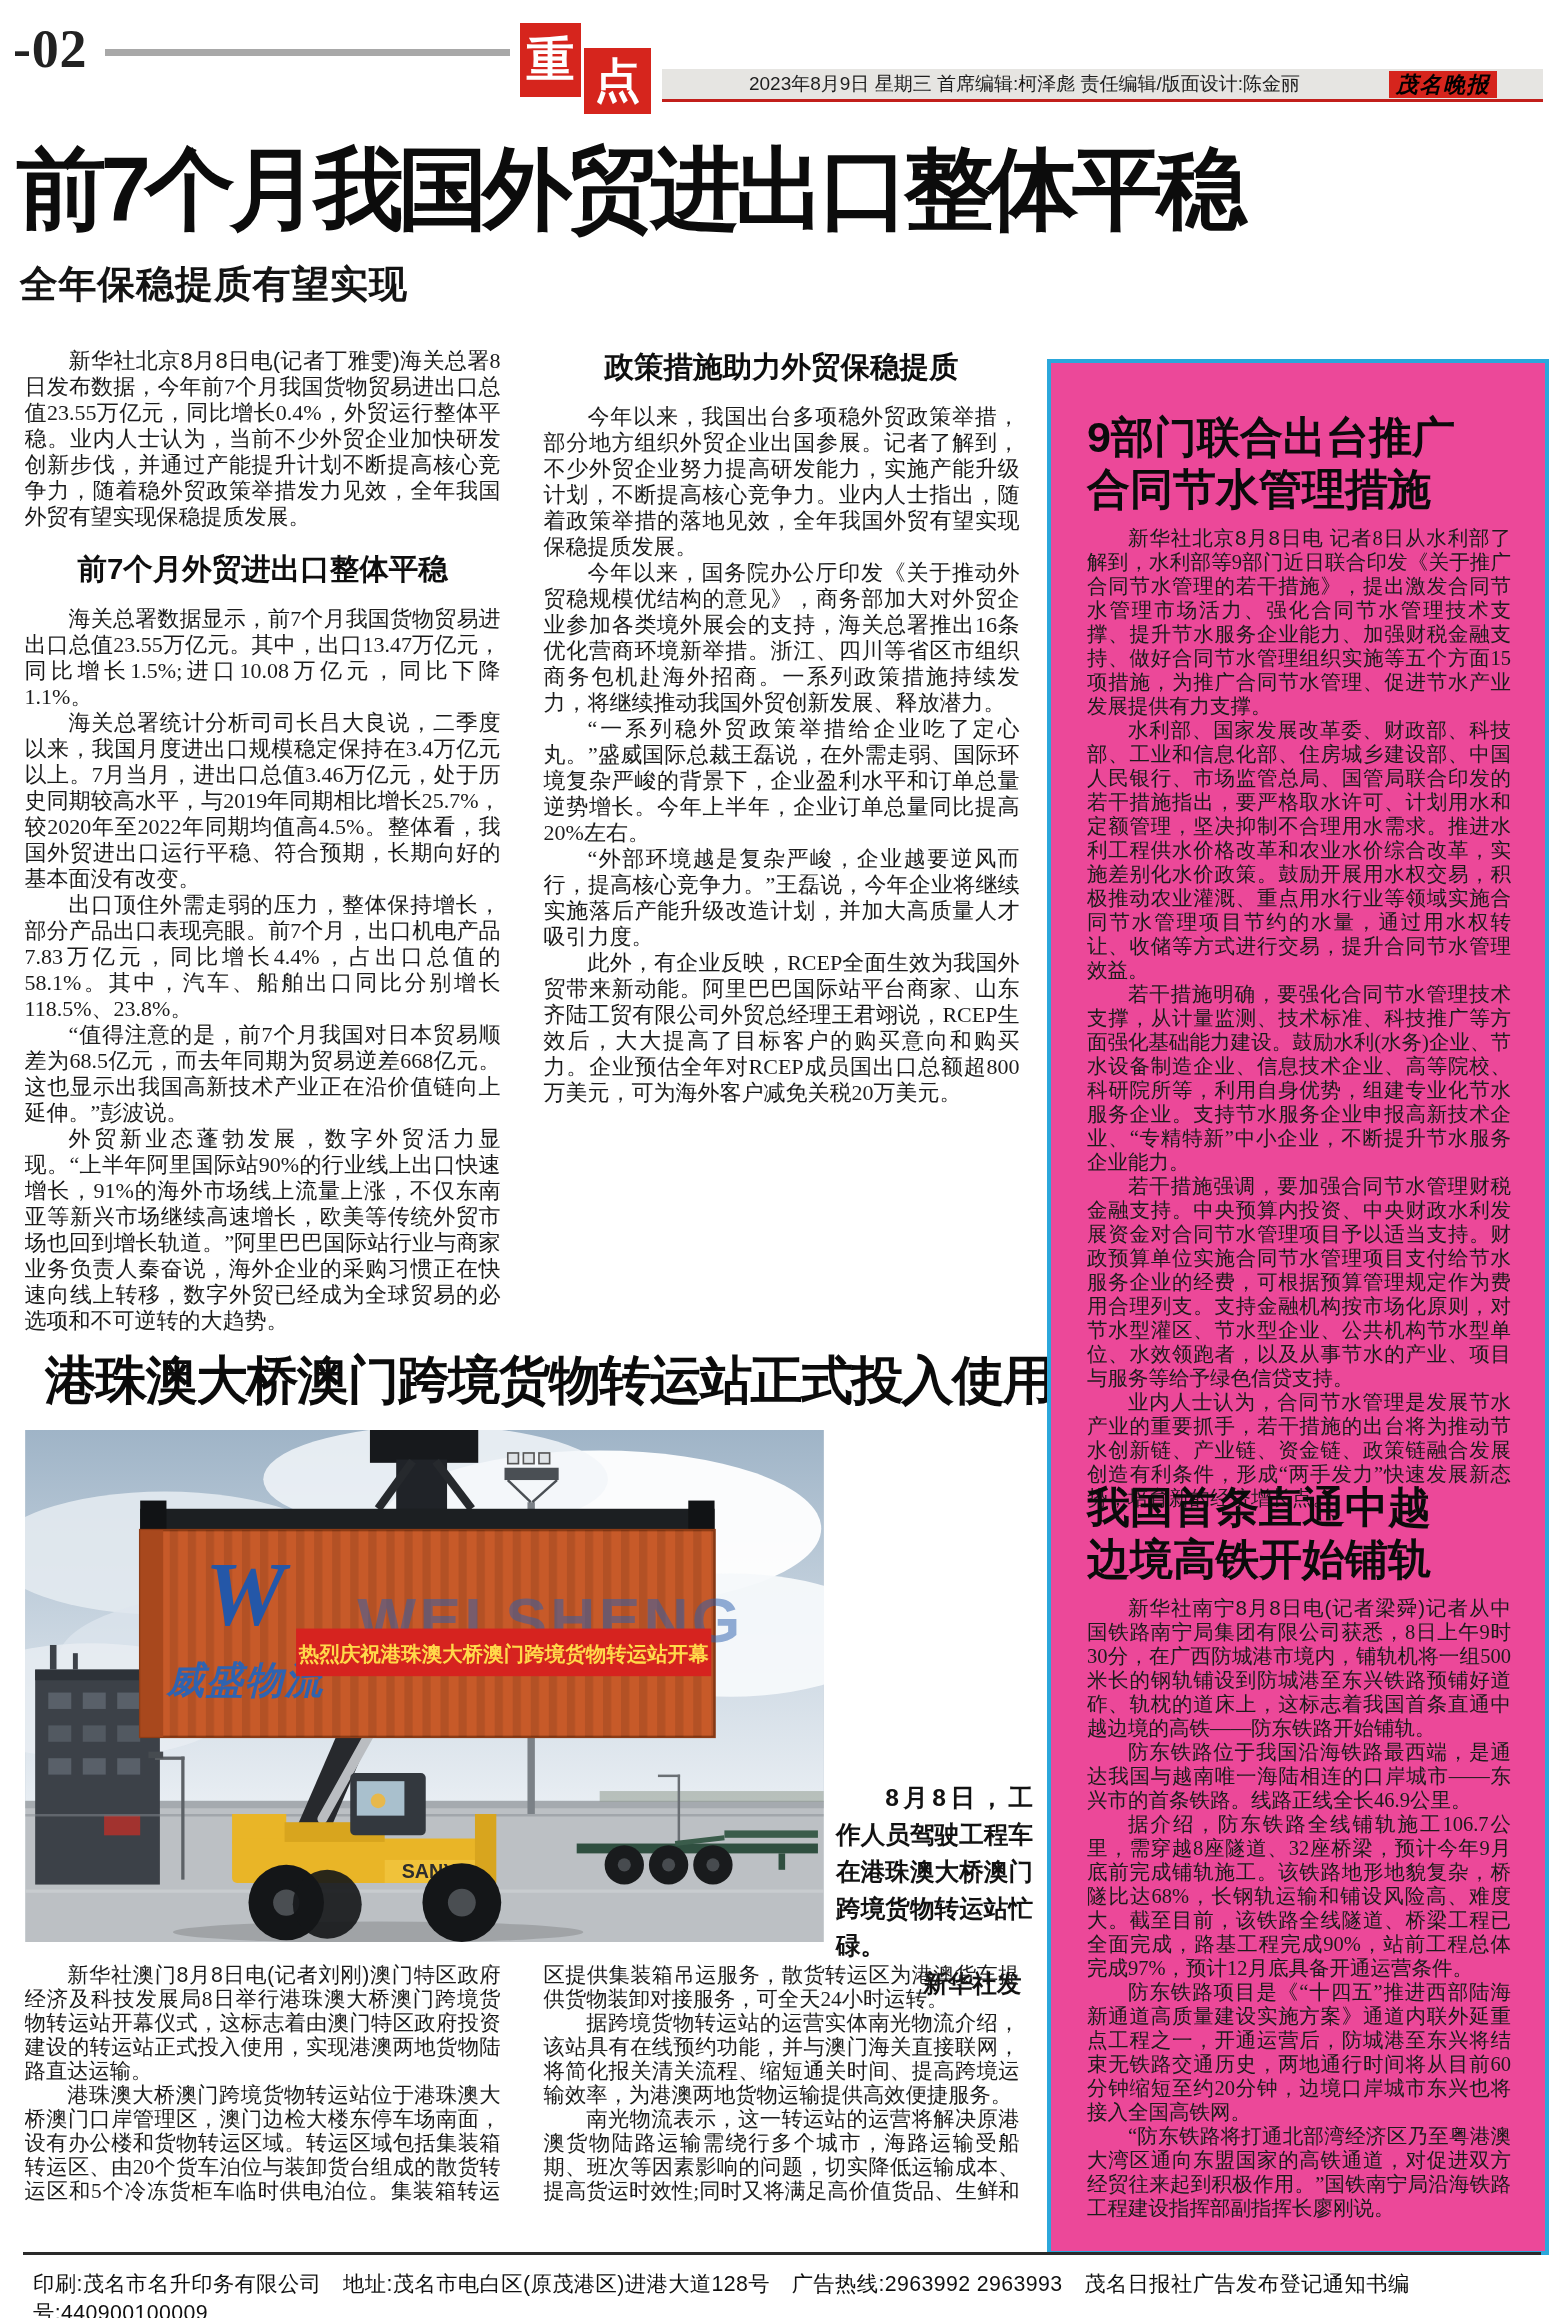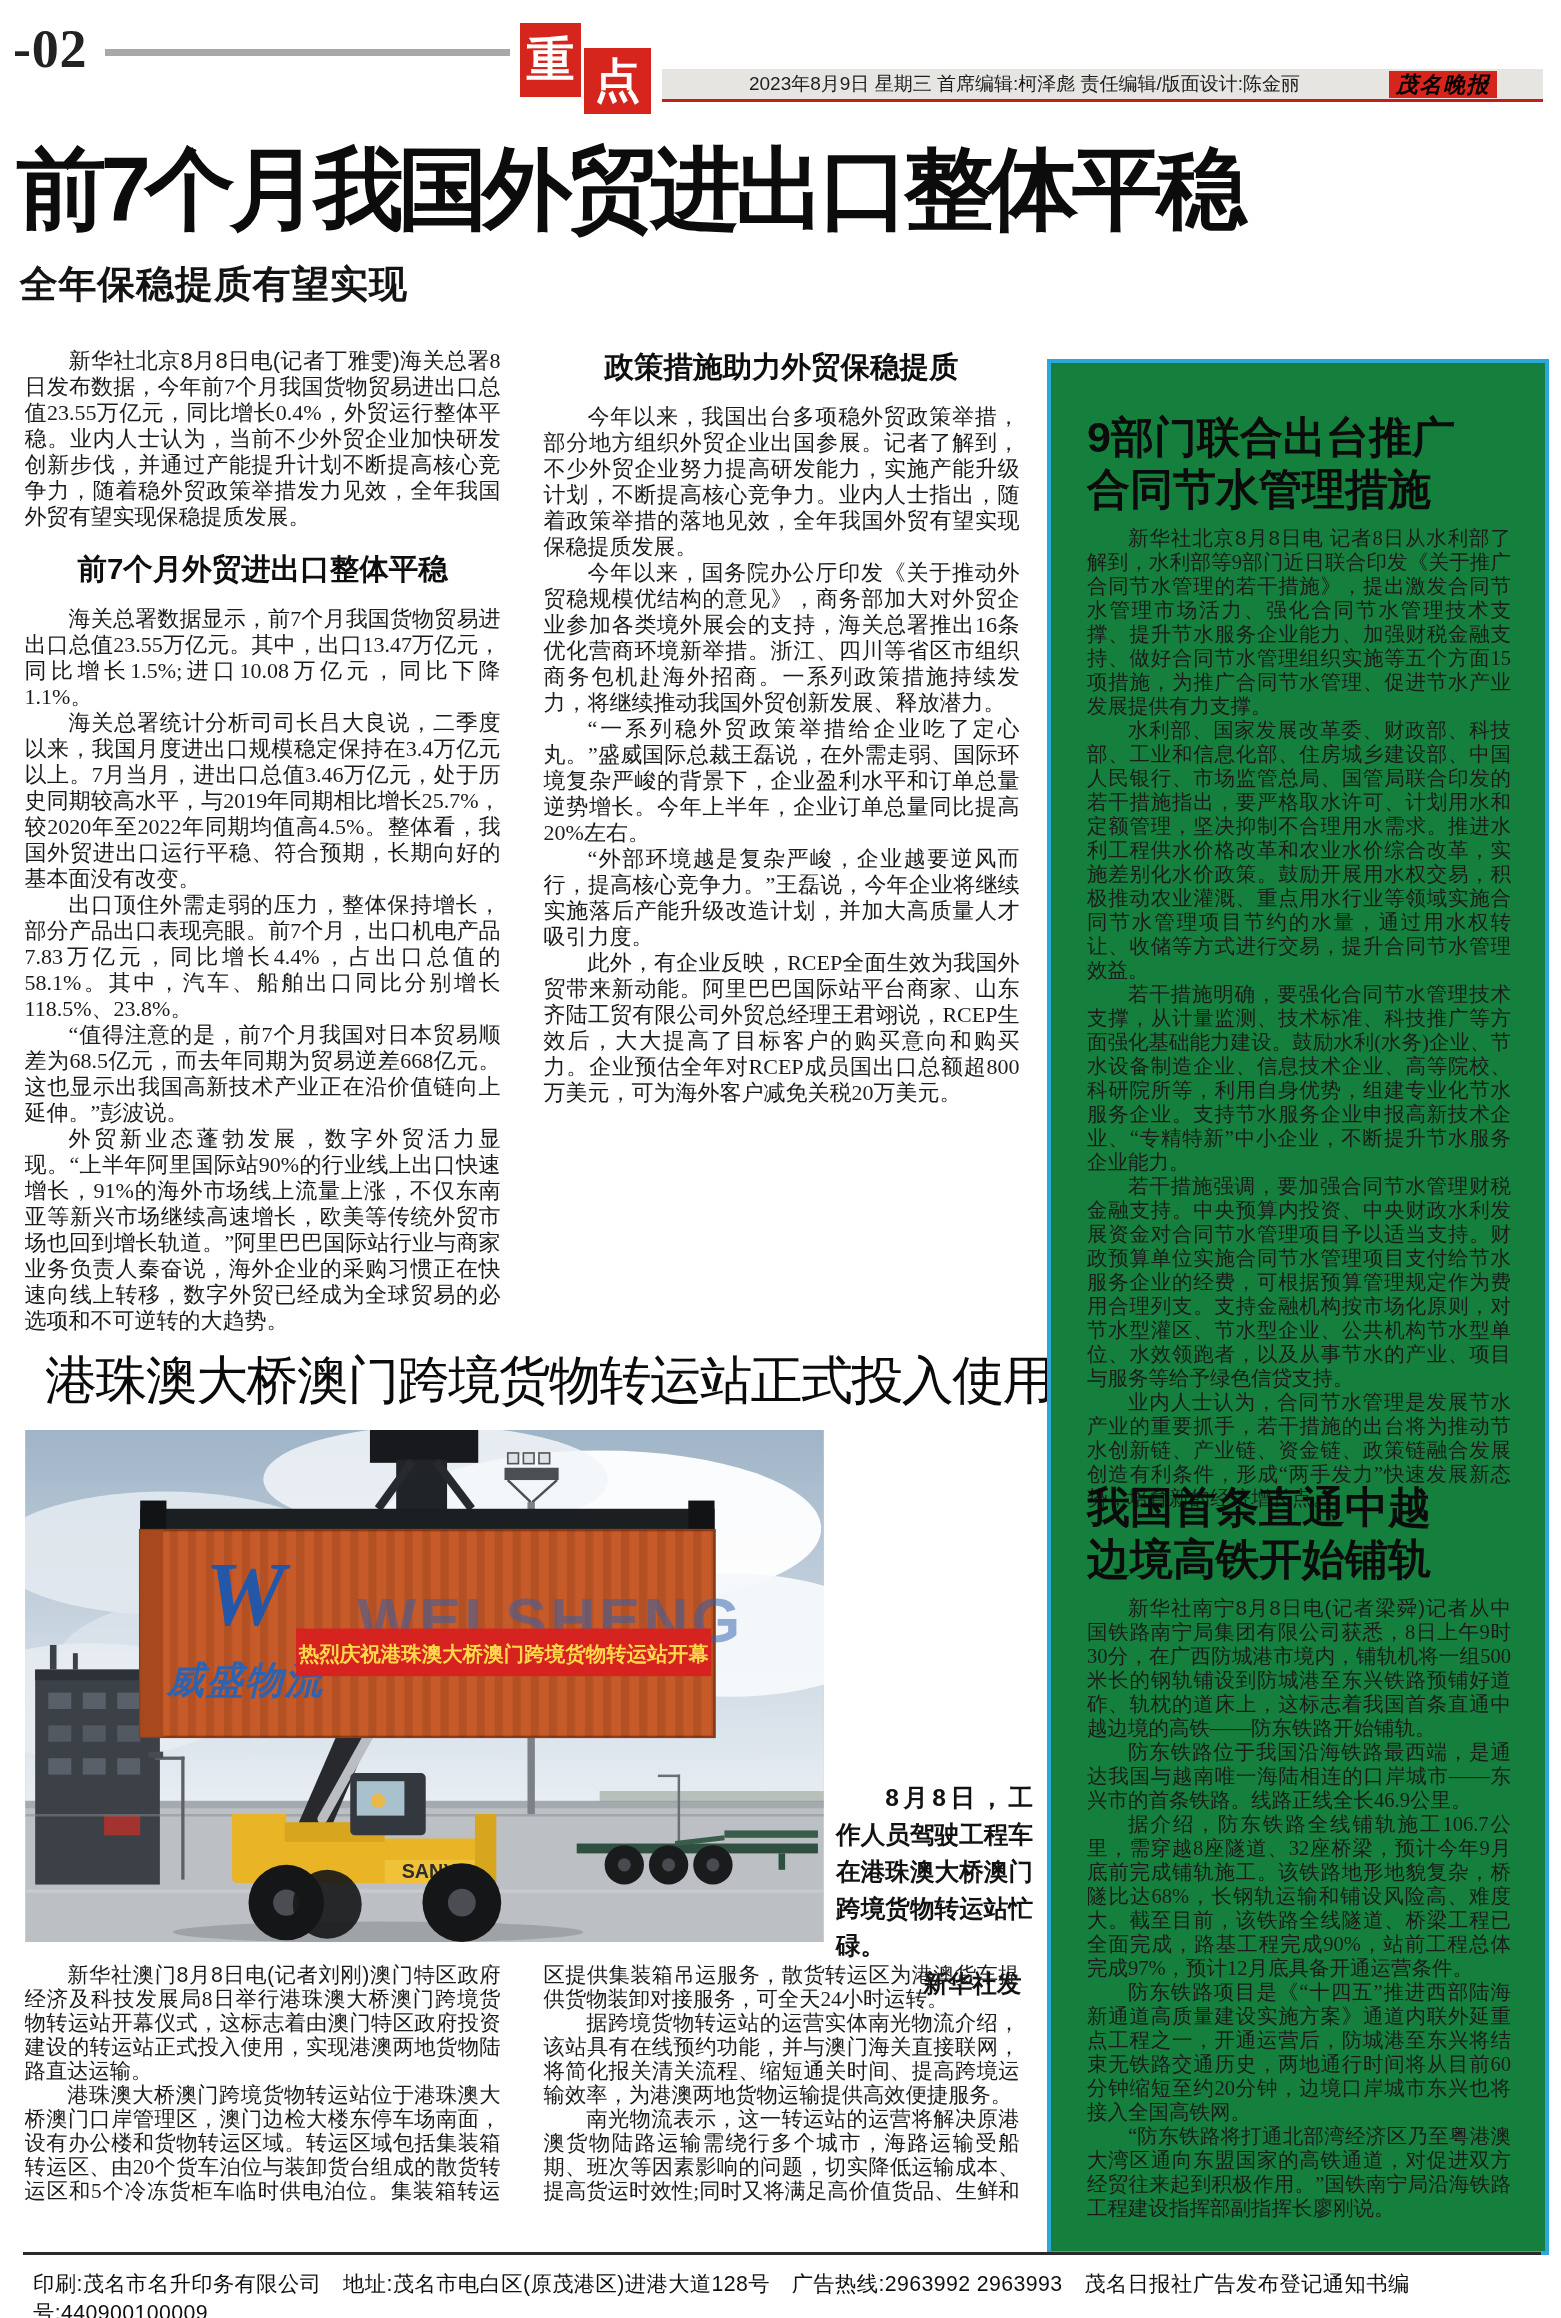--- a/index.html
+++ b/index.html
@@ -19,31 +19,31 @@
 
   
   .headline1{left:16.4px;top:138px;width:1231px;font-family:"Liberation Sans",sans-serif;font-weight:900;font-size:90px;line-height:1.15;letter-spacing:-5.7px;color:#0c0c0c;white-space:nowrap;}
   .subtitle1{left:19.7px;top:259px;font-family:"Liberation Sans",sans-serif;font-weight:600;font-size:38px;color:#141414;letter-spacing:0.8px;}
   .lead-body{left:24.6px;top:348px;width:995px;height:998px;column-count:2;column-gap:43px;column-fill:auto;overflow:hidden;}
   .lead-body p,.macau-body p{margin:0;text-indent:2em;text-align:justify;font-size:22px;line-height:26px;color:#1b1b1b;}
   .crosshead{font-family:"Liberation Sans",sans-serif;font-weight:bold;font-size:29.5px;text-align:center;margin:19.7px 0 16.4px 0;break-inside:avoid;color:#0e0e0e;text-indent:0;}
   b.lead-in{font-family:"Liberation Sans",sans-serif;font-weight:normal;}
 
   
-  .headline2{left:45px;top:1346px;width:977px;font-family:"Liberation Sans",sans-serif;font-weight:400;font-size:52px;letter-spacing:-1.6px;color:#0b0b0b;white-space:nowrap;}
+  .headline2{left:45px;top:1346px;width:977px;font-family:"Liberation Sans",sans-serif;font-weight:700;font-size:52px;letter-spacing:-1.6px;color:#0b0b0b;white-space:nowrap;}
   .photo-frame{left:24.6px;top:1430px;width:799px;height:512px;overflow:hidden;background:#cfd8e0;}
   .caption{left:836px;top:1779px;width:197px;font-family:"Liberation Sans",sans-serif;}
   .caption p{margin:0;font-size:24.6px;line-height:37px;font-weight:bold;text-align:justify;text-indent:2em;color:#121212;}
   .caption .credit{display:block;text-align:right;padding-right:11.5px;font-size:24.6px;line-height:39px;font-weight:bold;color:#121212;}
 
   .macau-body{left:24.6px;top:1963px;width:995px;height:282px;column-count:2;column-gap:43px;column-fill:auto;overflow:hidden;}
   .macau-body p{font-size:21.3px;line-height:24px;}
 
   
-  .sidebar{left:1047px;top:359px;width:494px;height:1888px;border:4.9px solid #2ba7db;background:#15803d;}
+  .sidebar{left:1047px;top:359px;width:494px;height:1888px;border:4.9px solid #2ba7db;background:#ec4899;}
   .sb-title{position:absolute;left:36px;width:427px;font-family:"Liberation Sans",sans-serif;font-weight:900;font-size:43px;line-height:52px;color:#0b0b0b;letter-spacing:0;}
   .sb-body{position:absolute;left:36px;width:424px;}
   .sb-body p{margin:0;text-indent:2em;text-align:justify;font-size:20.5px;line-height:24px;color:#1b1b1b;}
   .sb-t1{top:48px;}
   .sb-b1{top:163px;}
   .sb-t2{top:1118px;}
   .sb-b2{top:1233px;}
 
   
   .footer-rule{left:23px;top:2252px;width:1518px;height:2.5px;background:#2a2a2a;}

